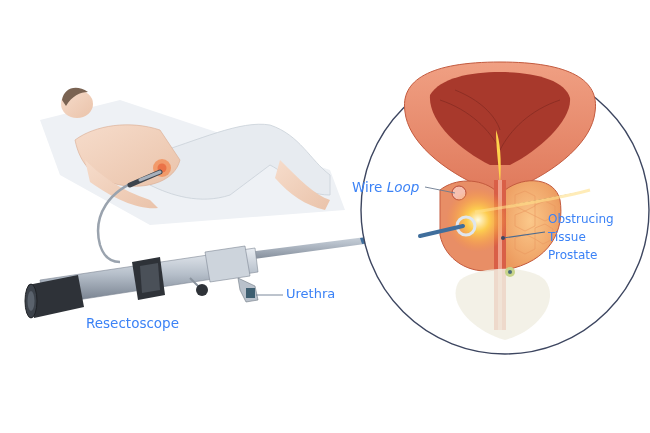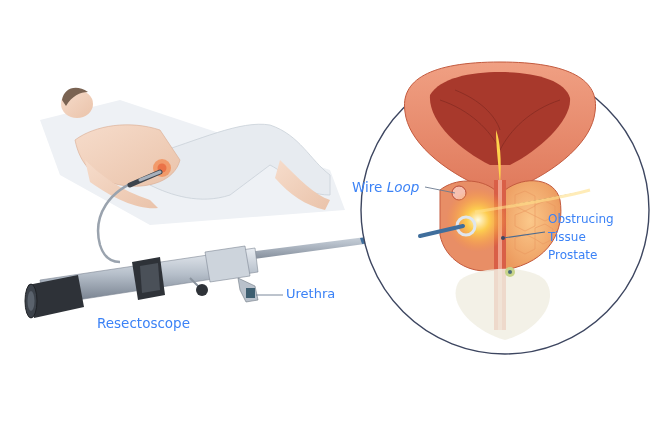--- a/index.html
+++ b/index.html
@@ -4,21 +4,21 @@
 <style>
   html, body { margin:0; padding:0; }
   body { width:650px; height:433px; background:#ffffff; overflow:hidden; position:relative;
          font-family:"DejaVu Sans", "Liberation Sans", sans-serif; }
   .stage { position:absolute; left:0; top:0; width:650px; height:433px; }
   .label { position:absolute; color:#3b82f6; font-size:13px; line-height:1.15; white-space:nowrap; }
   .lbl-wire { left:352px; top:180px; font-size:13.5px; }
   .lbl-wire .it { font-style:italic; }
   .lbl-obs { left:548px; top:210px; font-size:12px; line-height:18px; }
   .lbl-ureth { left:286px; top:287px; font-size:13px; }
-  .lbl-resect { left:86px; top:316px; font-size:13.5px;margin-left:11px; }
+  .lbl-resect { left:86px; top:316px; font-size:13.5px; }
   svg { position:absolute; left:0; top:0; }
 </style>
 </head>
 <body>
 
 <div class="stage">
 <svg width="650" height="433" viewBox="0 0 650 433">
   <defs>
     <radialGradient id="glow" cx="0.5" cy="0.5" r="0.5">
       <stop offset="0" stop-color="#fffbe0"></stop>

